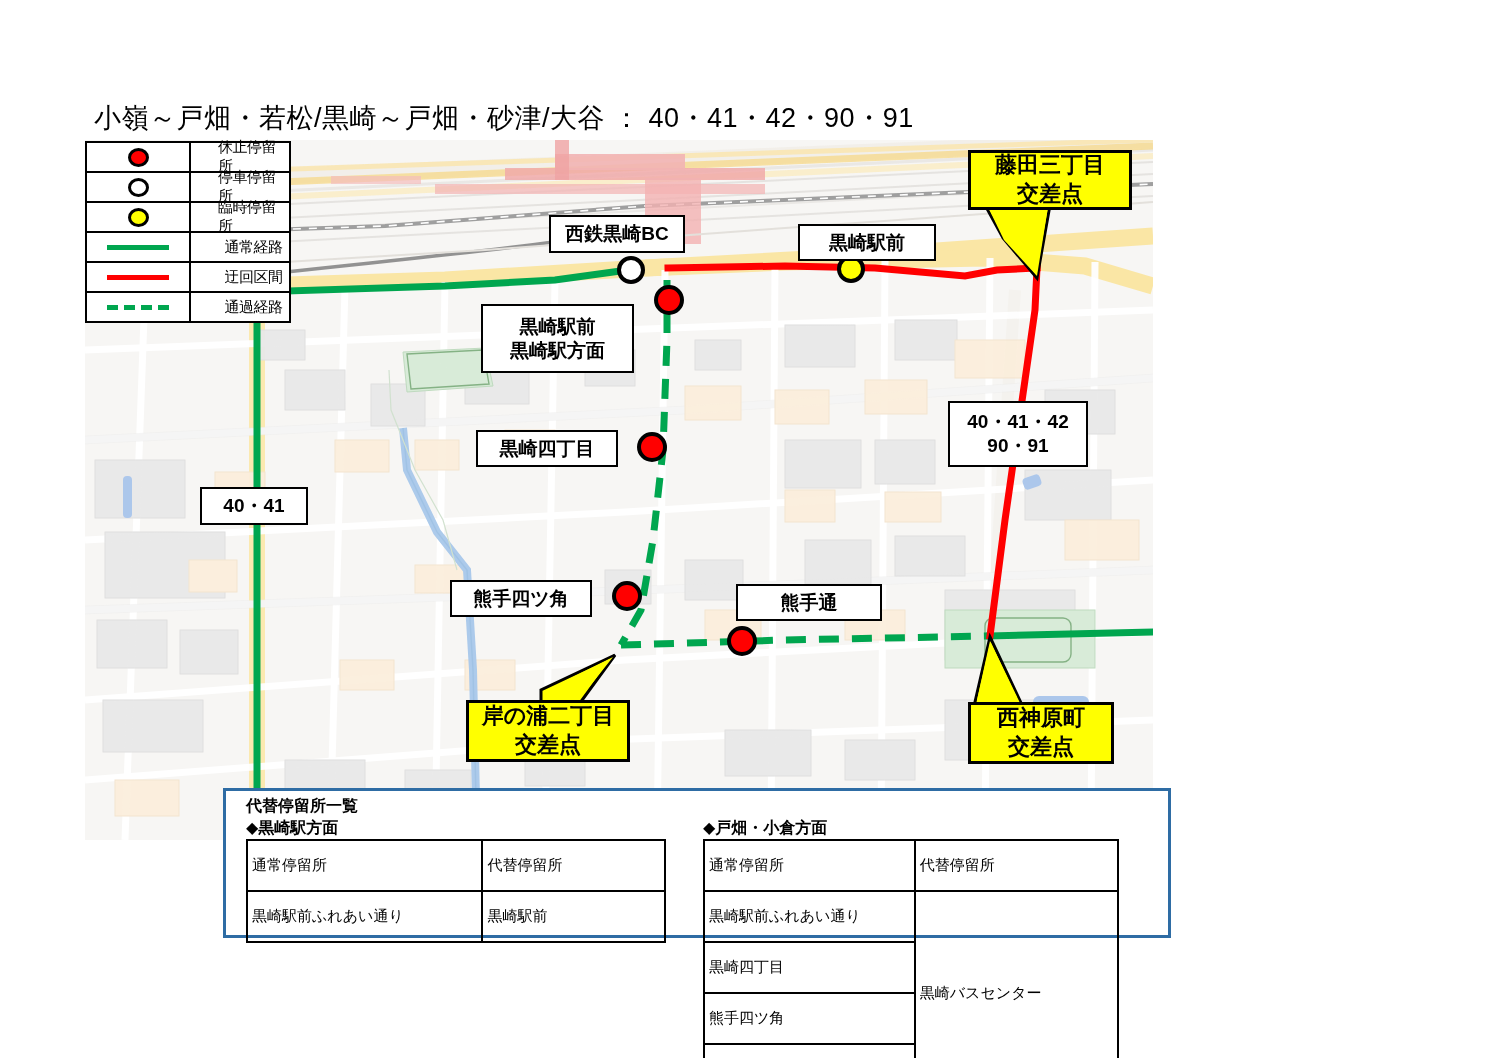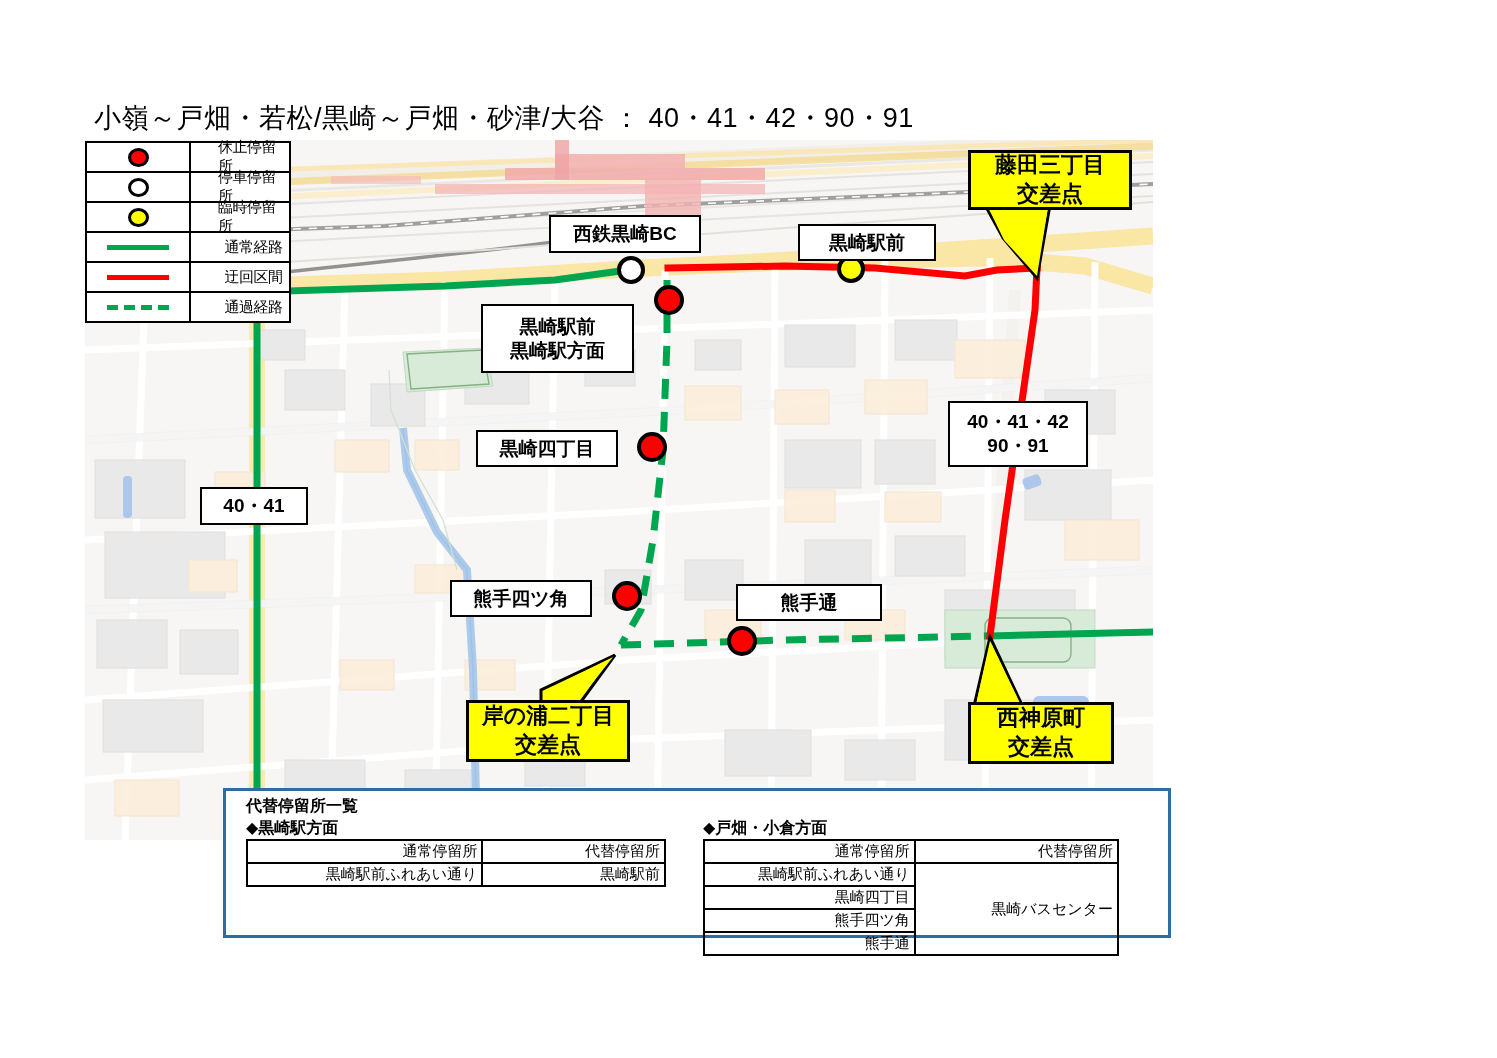--- a/index.html
+++ b/index.html
@@ -68,21 +68,21 @@
   
   #bottom-panel{
     position:absolute;left:223px;top:788px;width:948px;height:150px;
     border:3px solid #2e6ca4;background:#fff;box-sizing:border-box;z-index:40;
   }
   #panel-heading{position:absolute;left:20px;top:5px;font-size:16px;font-weight:bold;color:#000;}
   .dirhead{position:absolute;font-size:16px;font-weight:bold;color:#000;}
   .subtable{position:absolute;border-collapse:collapse;}
   .subtable td,.subtable th{
     border:2px solid #000;font-size:15px;font-weight:bold;color:#000;
-    text-align:right;padding:1px 4px;font-weight:normal;
+    text-align:left;padding:15px 4px;font-weight:normal;
   }
   .subtable th{font-weight:normal;}
 </style>
 </head>
 <body>
 
 <div id="page-title">小嶺～戸畑・若松/黒崎～戸畑・砂津/大谷 ： 40・41・42・90・91</div>
 
 <div id="map-frame">
 
@@ -289,21 +289,21 @@
     <div class="legend-txt">迂回区間</div>
   </div>
   <div class="legend-row">
     <div class="legend-sym">
       <div class="line-dash"></div>
       </div>
     <div class="legend-txt">通過経路</div>
   </div>
 </div>
 
-<div class="maplabel" style="left:549px;top:215px;width:152px;height:38px;">
+<div class="maplabel" style="left:549px;top:215px;width:136px;height:38px;">
   <span>西鉄黒崎BC</span>
 </div>
 
 <div class="maplabel" style="left:798px;top:224px;width:138px;height:37px;">
   <span>黒崎駅前</span>
 </div>
 
 <div class="maplabel" style="left:481px;top:304px;width:153px;height:69px;">
   <span>黒崎駅前</span>
   <span>黒崎駅方面</span>

